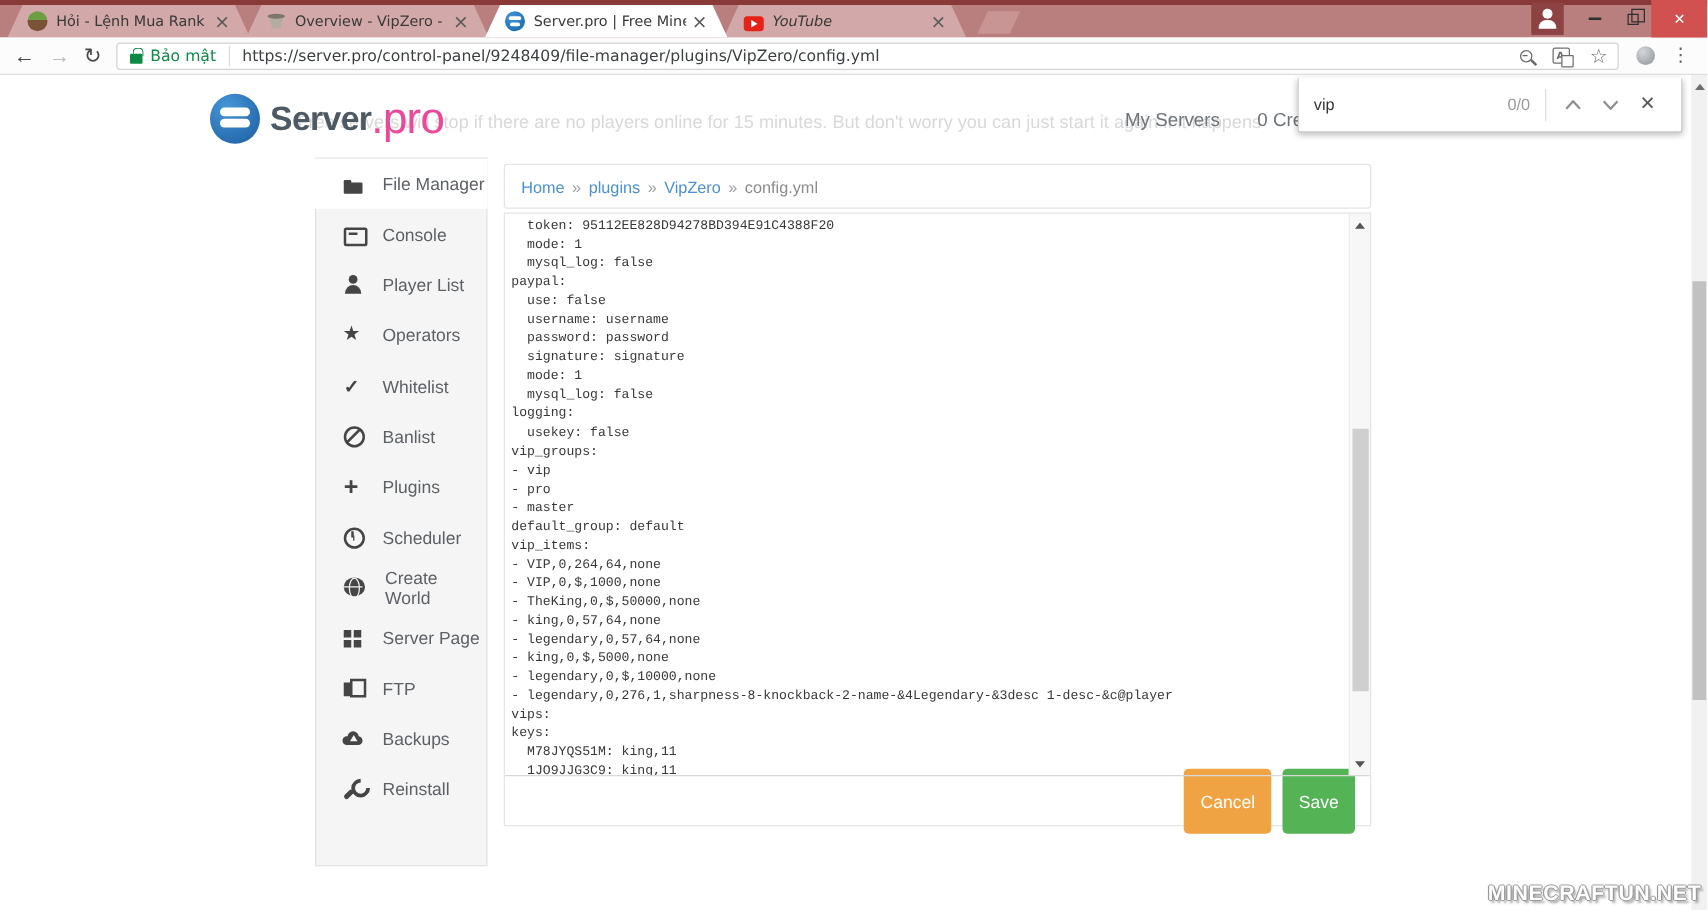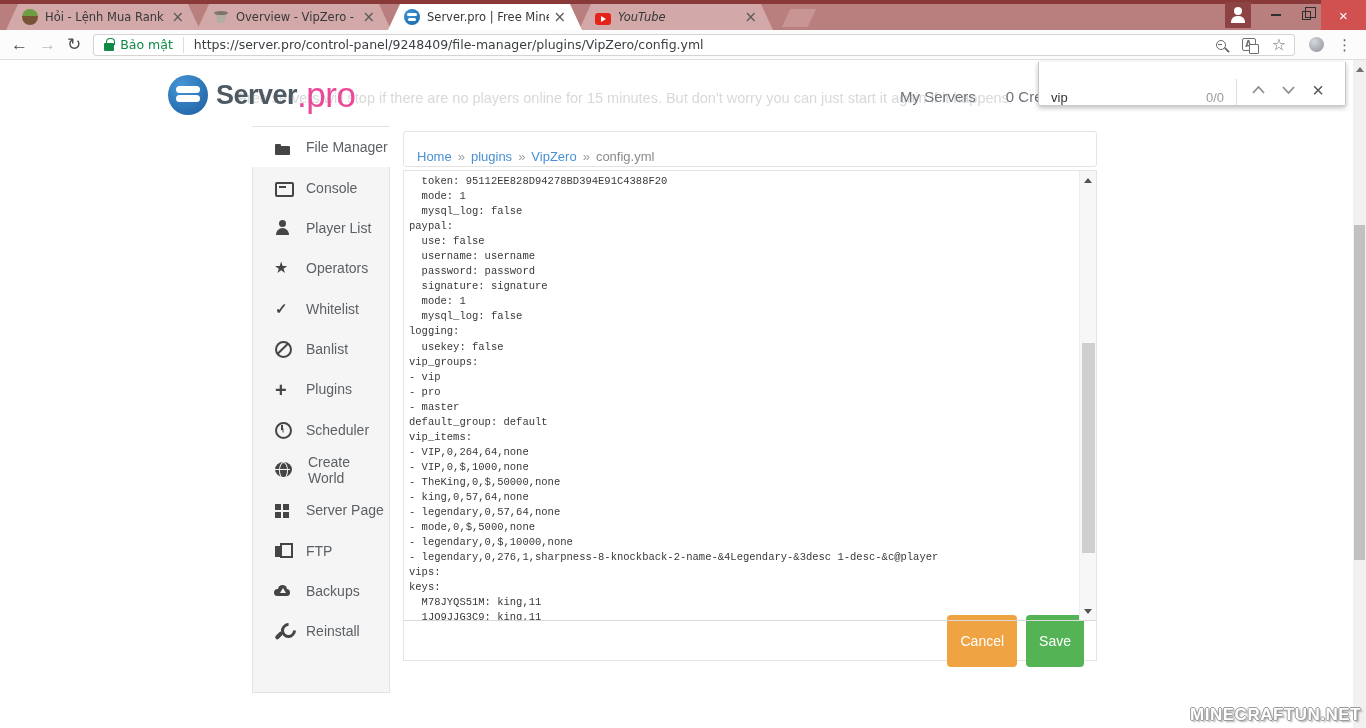--- a/index.html
+++ b/index.html
@@ -69,21 +69,21 @@
   .icon-translate::after { content:''; position:absolute; right:-4px; bottom:-4px; width:8px; height:8px;
         background:#fff; border:1.5px solid #6f6f6f; border-radius:1px; }
   .icon-star { font-size:16px; color:#6f6f6f; line-height:1; }
   .ext-orb { width:15px; height:15px; border-radius:50%; margin-left:14px;
         background:radial-gradient(circle at 35% 30%, #d4d8dd, #8d9197); }
   .menu-dots { font-size:15px; color:#5f6368; margin:0 14px 0 13px; line-height:1; }
 
   
   .findbar { position:absolute; left:1038px; top:62px; width:308px; height:44px; background:#fff;
              border:1px solid #c8c8c8; border-top:none; border-radius:0 0 2px 2px;
-             box-shadow:0 2px 5px rgba(0,0,0,.25); z-index:60; display:flex; align-items:flex-end; padding:0 12px; }
+             box-shadow:0 2px 5px rgba(0,0,0,.25); z-index:60; display:flex; align-items:center; padding:0 12px; }
   .find-query { font-size:13px; color:#333; flex:1; }
   .find-count { font-size:13px; color:#9a9a9a; margin-right:12px; }
   .find-sep { width:1px; height:26px; background:#ddd; margin-right:6px; }
   .find-btn { width:30px; height:30px; display:flex; align-items:center; justify-content:center; }
   .find-close { font-size:20px; color:#555; }
 
   
   .page-scrollbar { position:absolute; left:1353px; top:60px; width:13px; height:668px; background:#f1f1f1; z-index:55; }
   .ps-up { position:absolute; left:3px; top:7px; width:0; height:0;
         border-left:4px solid transparent; border-right:4px solid transparent; border-bottom:5px solid #6f6f6f; }
@@ -139,21 +139,21 @@
   .icon-cloud::after { content:''; position:absolute; left:0; top:7px; width:16px; height:7px; border-radius:4px; background:#454545; }
   .icon-cloud .up-arrow { position:absolute; left:5.5px; top:6px; width:0; height:0; z-index:1;
         border-left:3px solid transparent; border-right:3px solid transparent; border-bottom:5px solid #f5f5f5; }
   .icon-wrench::before { content:''; position:absolute; left:7px; top:0; width:9px; height:9px; border:3px solid #454545;
         border-radius:50%; border-top-color:transparent; transform:rotate(45deg); }
   .icon-wrench::after { content:''; position:absolute; left:3px; top:8px; width:4px; height:9px; background:#454545;
         border-radius:2px; transform:rotate(45deg); }
 
   
   .breadcrumb { position:absolute; left:403px; top:131px; width:694px; height:30px; background:#fff;
-        border:1px solid #e4e4e4; border-radius:3px; display:flex; align-items:flex-start; padding:17px 13px; font-size:13px; }
+        border:1px solid #e4e4e4; border-radius:3px; display:flex; align-items:center; padding:17px 13px; font-size:13px; }
   .crumb-link { color:#4a90d2; text-decoration:none; }
   .crumb-sep { color:#9aa0a6; margin:0 6px; }
   .crumb-current { color:#8b8b8b; }
 
   .editor-card { position:absolute; left:403px; top:170px; width:694px; height:491px; background:#fff;
         border:1px solid #e4e4e4; }
   .editor { position:relative; width:100%; height:450px; border-bottom:1px solid #d9d9d9; overflow:hidden;
         padding:3px 20px 0 5px; }
   .code-line { font-family:"Liberation Mono","DejaVu Sans Mono",monospace; font-size:10.5px; line-height:15.05px;
         color:#383838; white-space:pre; }
@@ -367,21 +367,21 @@
         <div class="code-line">- vip</div>
         <div class="code-line">- pro</div>
         <div class="code-line">- master</div>
         <div class="code-line">default_group: default</div>
         <div class="code-line">vip_items:</div>
         <div class="code-line">- VIP,0,264,64,none</div>
         <div class="code-line">- VIP,0,$,1000,none</div>
         <div class="code-line">- TheKing,0,$,50000,none</div>
         <div class="code-line">- king,0,57,64,none</div>
         <div class="code-line">- legendary,0,57,64,none</div>
-        <div class="code-line">- mode,0,$,5000,none</div>
+        <div class="code-line">- king,0,$,5000,none</div>
         <div class="code-line">- legendary,0,$,10000,none</div>
         <div class="code-line">- legendary,0,276,1,sharpness-8-knockback-2-name-&amp;4Legendary-&amp;3desc 1-desc-&amp;c@player</div>
         <div class="code-line">vips:</div>
         <div class="code-line">keys:</div>
         <div class="code-line">  M78JYQS51M: king,11</div>
         <div class="code-line">  1JO9JJG3C9: king,11</div>
       <div class="editor-scrollbar">
         <span class="es-up"></span>
         <span class="es-thumb"></span>
         <span class="es-down"></span>

